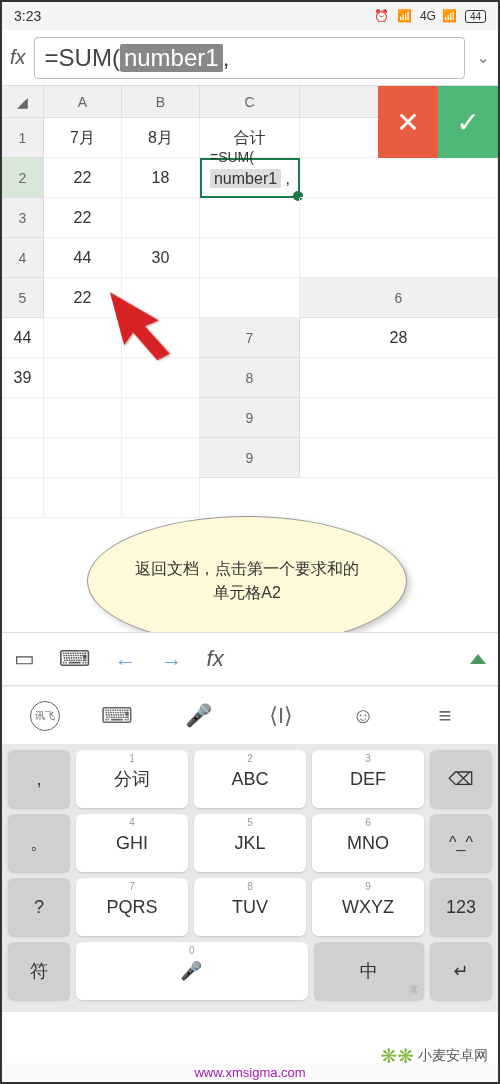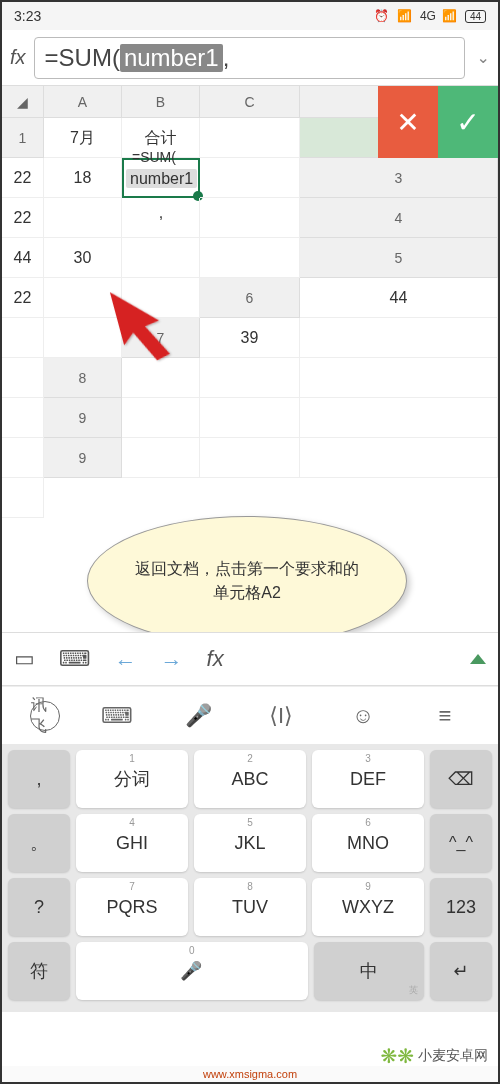--- a/index.html
+++ b/index.html
@@ -40,35 +40,35 @@
     .arrow { position: absolute; top: 190px; left: 105px; pointer-events: none; }
     
     .toolbar { display: flex; align-items: center; height: 54px; border-top: 1px solid #ddd; border-bottom: 1px solid #ddd; padding: 0 12px; gap: 24px; background: #fff; position: absolute; top: 630px; width: 100%; }
     .toolbar-item { color: #555; font-size: 22px; display: flex; align-items: center; }
     .toolbar-fx { font-style: italic; font-size: 22px; }
     .toolbar-spacer { flex: 1; }
     .triangle-up { width: 0; height: 0; border-left: 8px solid transparent; border-right: 8px solid transparent; border-bottom: 10px solid #4a9960; }
     
     .ime-row { display: flex; height: 58px; align-items: center; justify-content: space-around; padding: 0 12px; background: #fff; border-top: 1px solid #eee; position: absolute; top: 684px; width: 100%; }
     .ime-icon { color: #666; font-size: 22px; display: flex; align-items: center; justify-content: center; width: 50px; }
-    .ime-iflytek { border: 1.5px solid #666; border-radius: 50%; width: 30px; height: 30px; font-size: 16px; display: flex; align-items: center; justify-content: center; }
+    .ime-iflytek { border: 1.5px solid #666; border-radius: 50%; width: 30px; height: 30px; font-size: 10px; display: flex; align-items: center; justify-content: center; }
     
     .keyboard { position: absolute; top: 742px; width: 100%; background: #e8e8e8; padding: 6px; }
     .kb-row { display: flex; gap: 6px; margin-bottom: 6px; }
     .key { flex: 1; background: #fff; border-radius: 6px; height: 58px; display: flex; flex-direction: column; align-items: center; justify-content: center; box-shadow: 0 1px 2px rgba(0,0,0,0.15); position: relative; }
     .key.gray { background: #d0d0d0; }
     .key-num { position: absolute; top: 3px; font-size: 10px; color: #999; }
     .key-main { font-size: 18px; color: #333; }
     .key-side { flex: 0 0 62px; }
     .key-emoji { font-size: 16px; }
     .key-sub { font-size: 9px; color: #aaa; position: absolute; bottom: 3px; right: 6px; }
     
     .watermark { position: absolute; bottom: 14px; right: 10px; display: flex; align-items: center; gap: 4px; font-size: 14px; color: #555; }
     .watermark-icon { color: #7fb83f; font-size: 20px; }
-    .watermark-url { position: absolute; bottom: 0; left: 0; right: 0; text-align: center; font-size: 11px; color: #c2410c; background: rgba(250,250,250,0.9); padding: 2px; }
+    .watermark-url { position: absolute; bottom: 0; left: 0; right: 0; text-align: center; font-size: 13px; color: #a21caf; background: rgba(250,250,250,0.9); padding: 2px; }
   </style>
 </head>
 <body>
 
 <div class="status-bar">
   <span class="status-left">3:23</span>
   <div class="status-right">
     <span class="status-icons">⏰</span>
     <span class="status-icons">📶</span>
     <span>4G</span>
@@ -90,20 +90,21 @@
 <div class="sheet-area">
   <div class="grid">
     <div class="hdr">◢</div>
     <div class="hdr">A</div>
     <div class="hdr">B</div>
     <div class="hdr">C</div>
     <div class="hdr"></div>
 
     <div class="rh">1</div>
     <div class="cell">7月</div>
+    <div class="cell">8月</div>
     <div class="cell formula-top">合计</div>
     <div class="cell"></div>
 
     <div class="rh sel">2</div>
     <div class="cell">22</div>
     <div class="cell">18</div>
     <div class="cell selected">
       <span class="formula-overlay">=SUM(</span>
       <span class="cell-inner-highlight">number1</span><span> ,</span>
     </div>
@@ -125,20 +126,21 @@
     <div class="cell">22</div>
     <div class="cell"></div>
     <div class="cell"></div>
 
     <div class="rh">6</div>
     <div class="cell">44</div>
     <div class="cell"></div>
     <div class="cell"></div>
 
     <div class="rh">7</div>
+    <div class="cell">28</div>
     <div class="cell">39</div>
     <div class="cell"></div>
     <div class="cell"></div>
 
     <div class="rh">8</div>
     <div class="cell"></div>
       <div class="cell"></div>
       <div class="cell"></div>
       <div class="cell"></div>
     <div class="rh">9</div>

